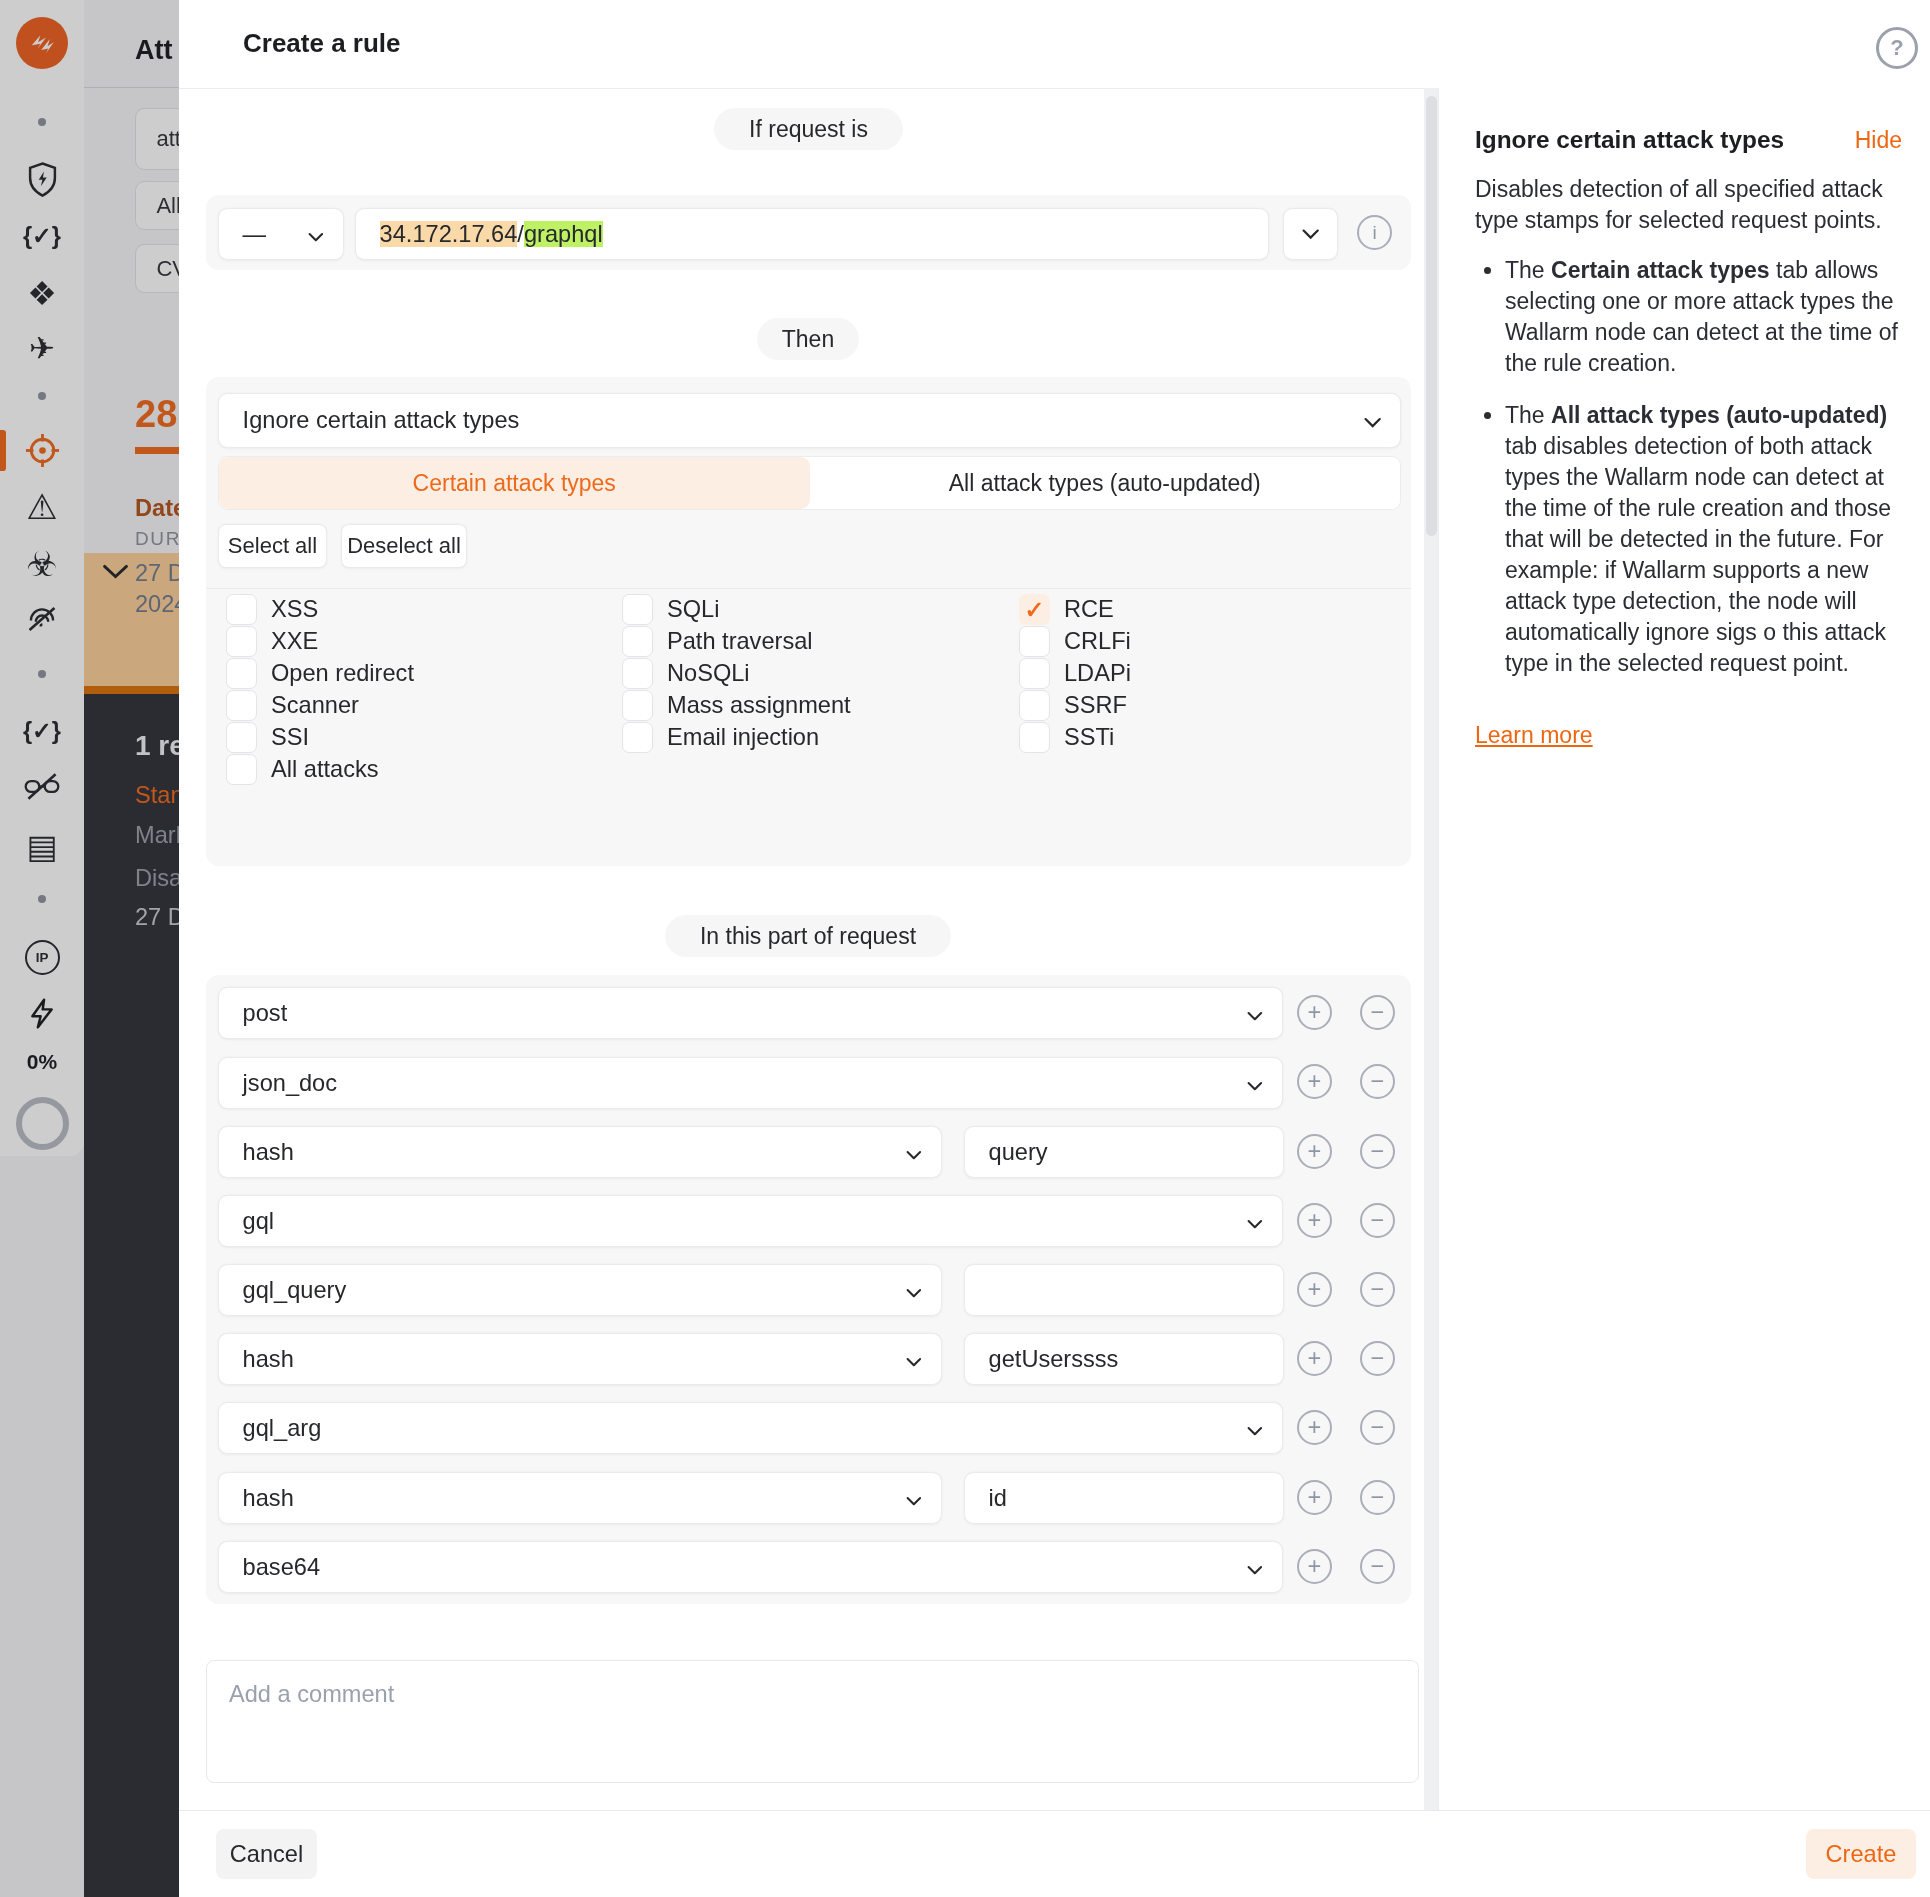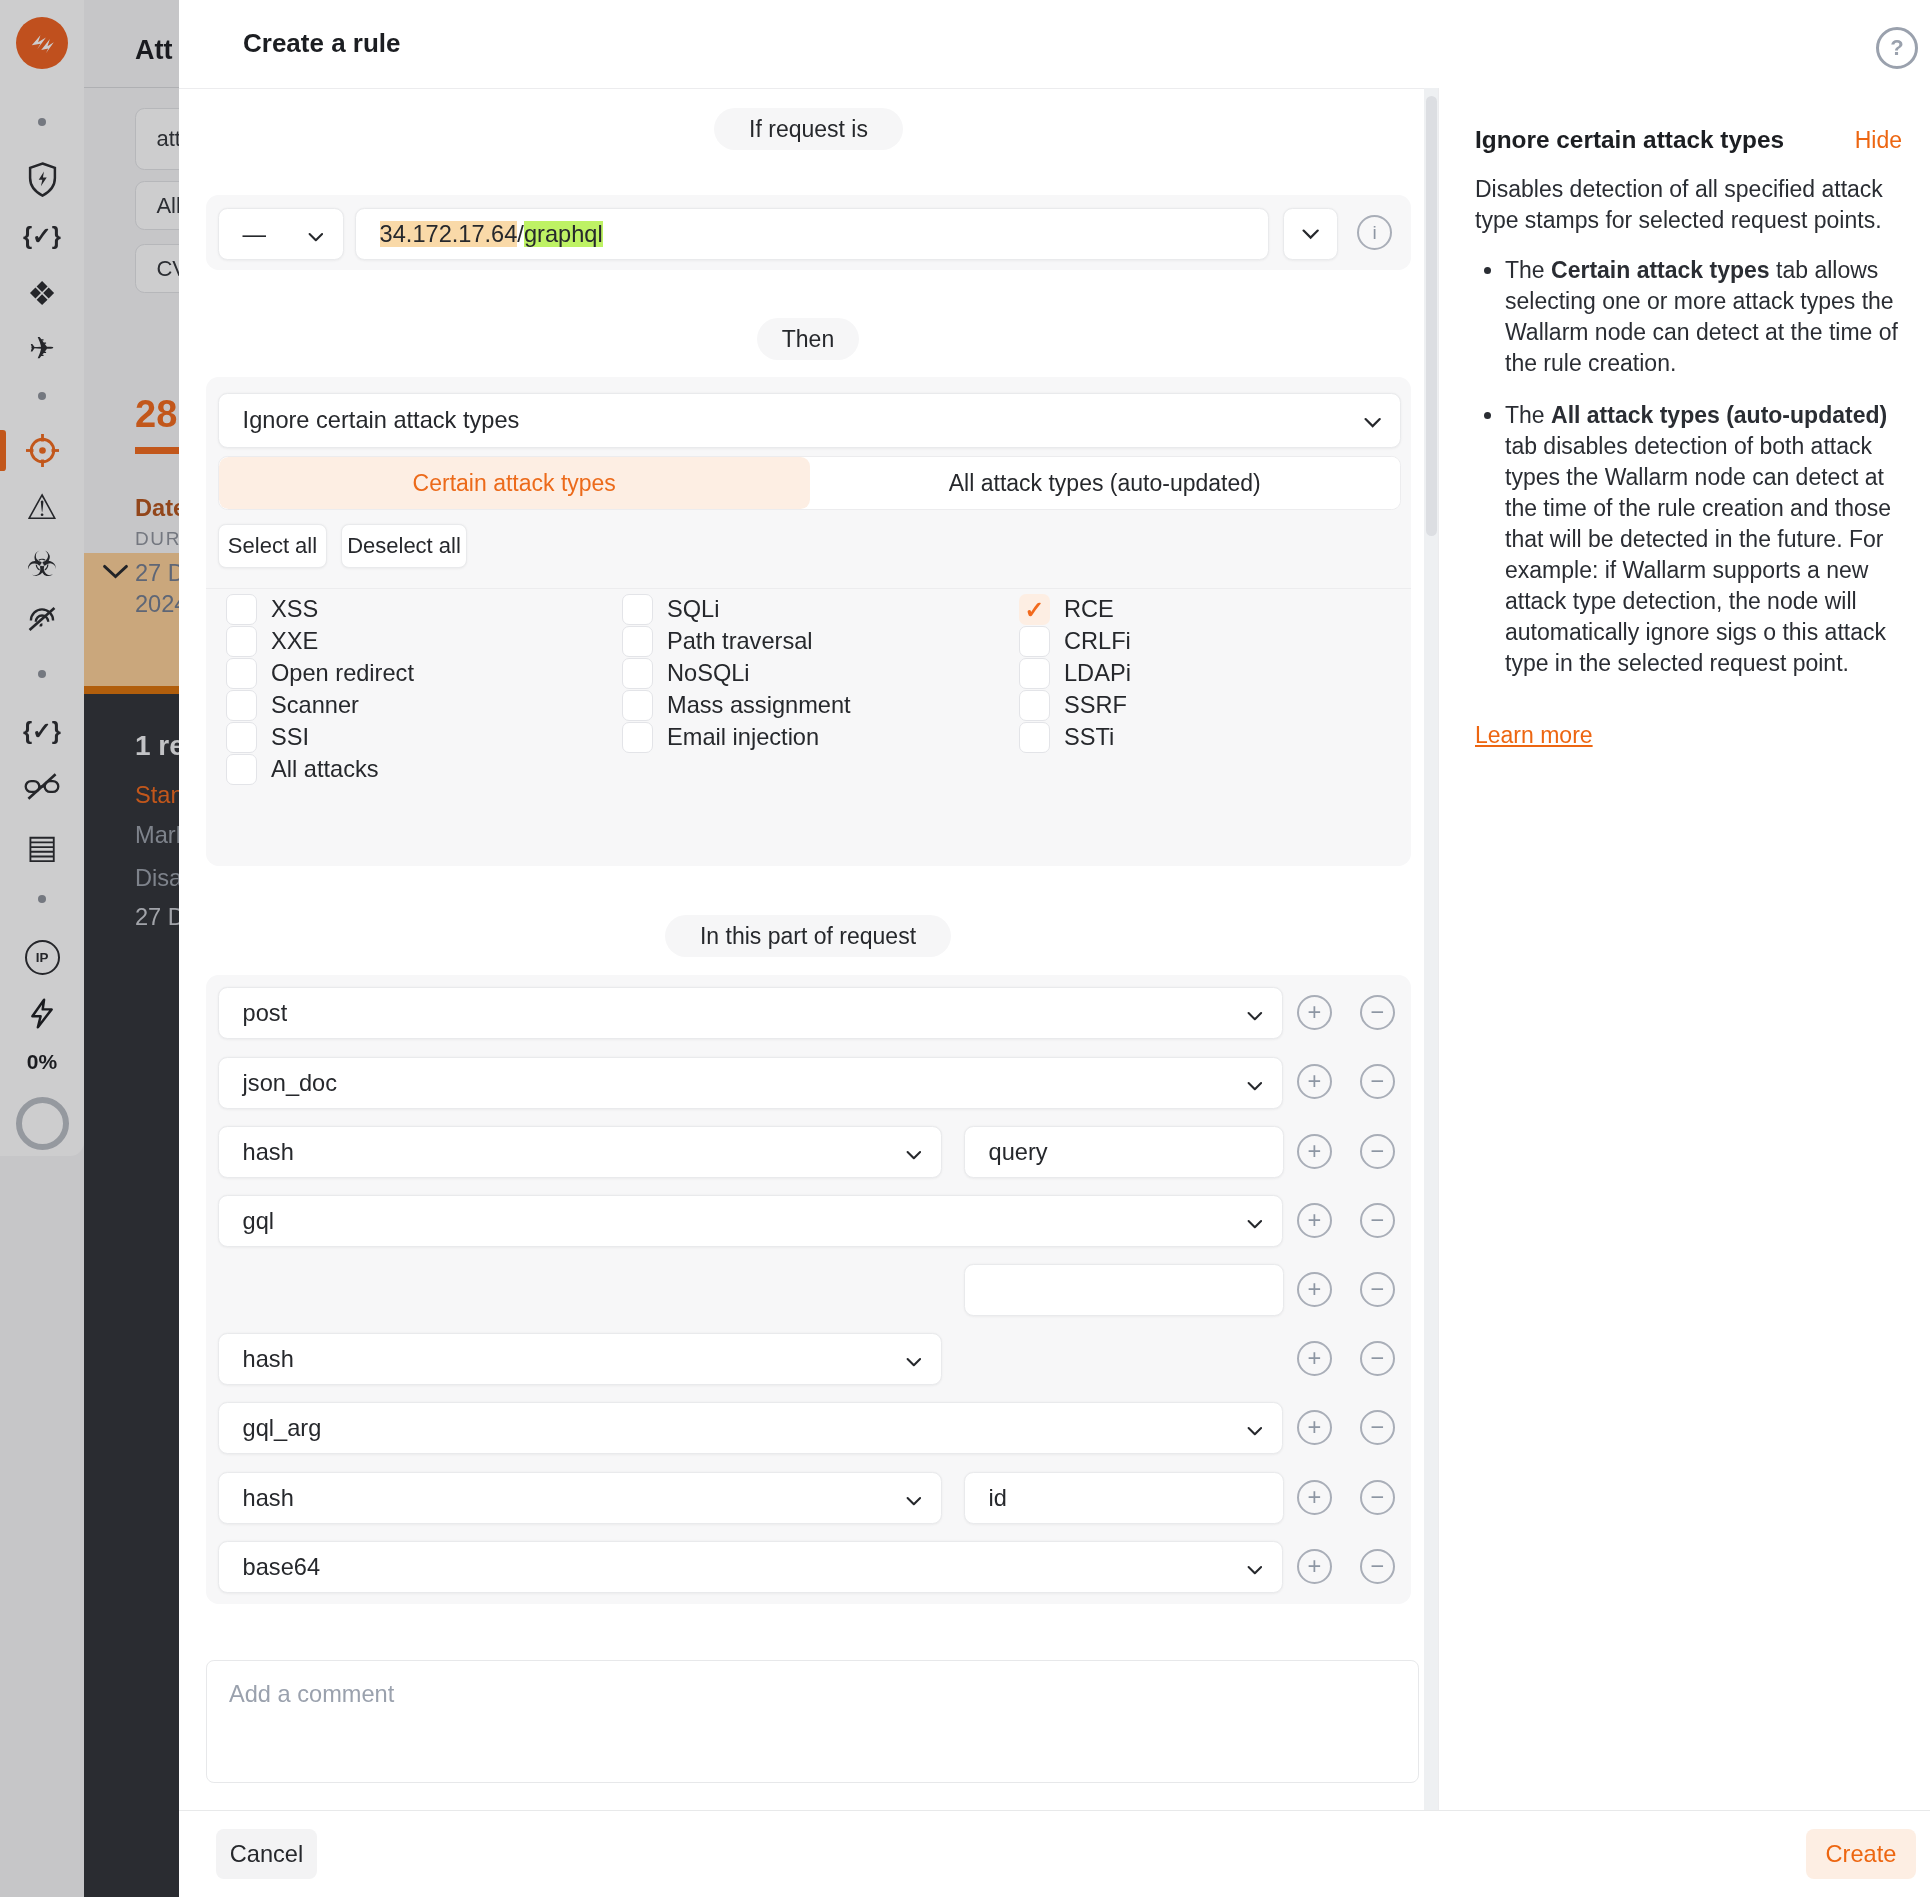--- a/index.html
+++ b/index.html
@@ -409,37 +409,46 @@
       </div>
     <div class="rowicons" style="left:1118px;top:1203px;">
         <span class="icir">
           <span>+</span>
         </span>
         <span class="icir">
           <span>−</span>
         </span>
       </div>
 
+    <div class="ctrl" style="left:39px;top:1264px;width:722px;height:50px;">
+        <span class="txt">gql_query</span>
+        <span class="chev"><svg width="15.7" height="9.4" viewBox="0 0 20 12">
+            <path d="M2 2l8 8 8-8" stroke="#26282c" stroke-width="2.6" fill="none" stroke-linecap="round"></path>
+          </svg></span>
+      </div>
     <div class="ctrl" style="left:785px;top:1264px;width:318px;height:50px;">
         <span class="txt"></span>
       </div>
     <div class="rowicons" style="left:1118px;top:1272px;">
         <span class="icir">
           <span>+</span>
         </span>
         <span class="icir">
           <span>−</span>
         </span>
       </div>
 
     <div class="ctrl" style="left:39px;top:1333px;width:722px;height:50px;">
         <span class="txt">hash</span>
         <span class="chev"><svg width="15.7" height="9.4" viewBox="0 0 20 12">
             <path d="M2 2l8 8 8-8" stroke="#26282c" stroke-width="2.6" fill="none" stroke-linecap="round"></path>
           </svg></span>
+      </div>
+    <div class="ctrl" style="left:785px;top:1333px;width:318px;height:50px;">
+        <span class="txt">getUserssss</span>
       </div>
     <div class="rowicons" style="left:1118px;top:1341px;">
         <span class="icir">
           <span>+</span>
         </span>
         <span class="icir">
           <span>−</span>
         </span>
       </div>
 

